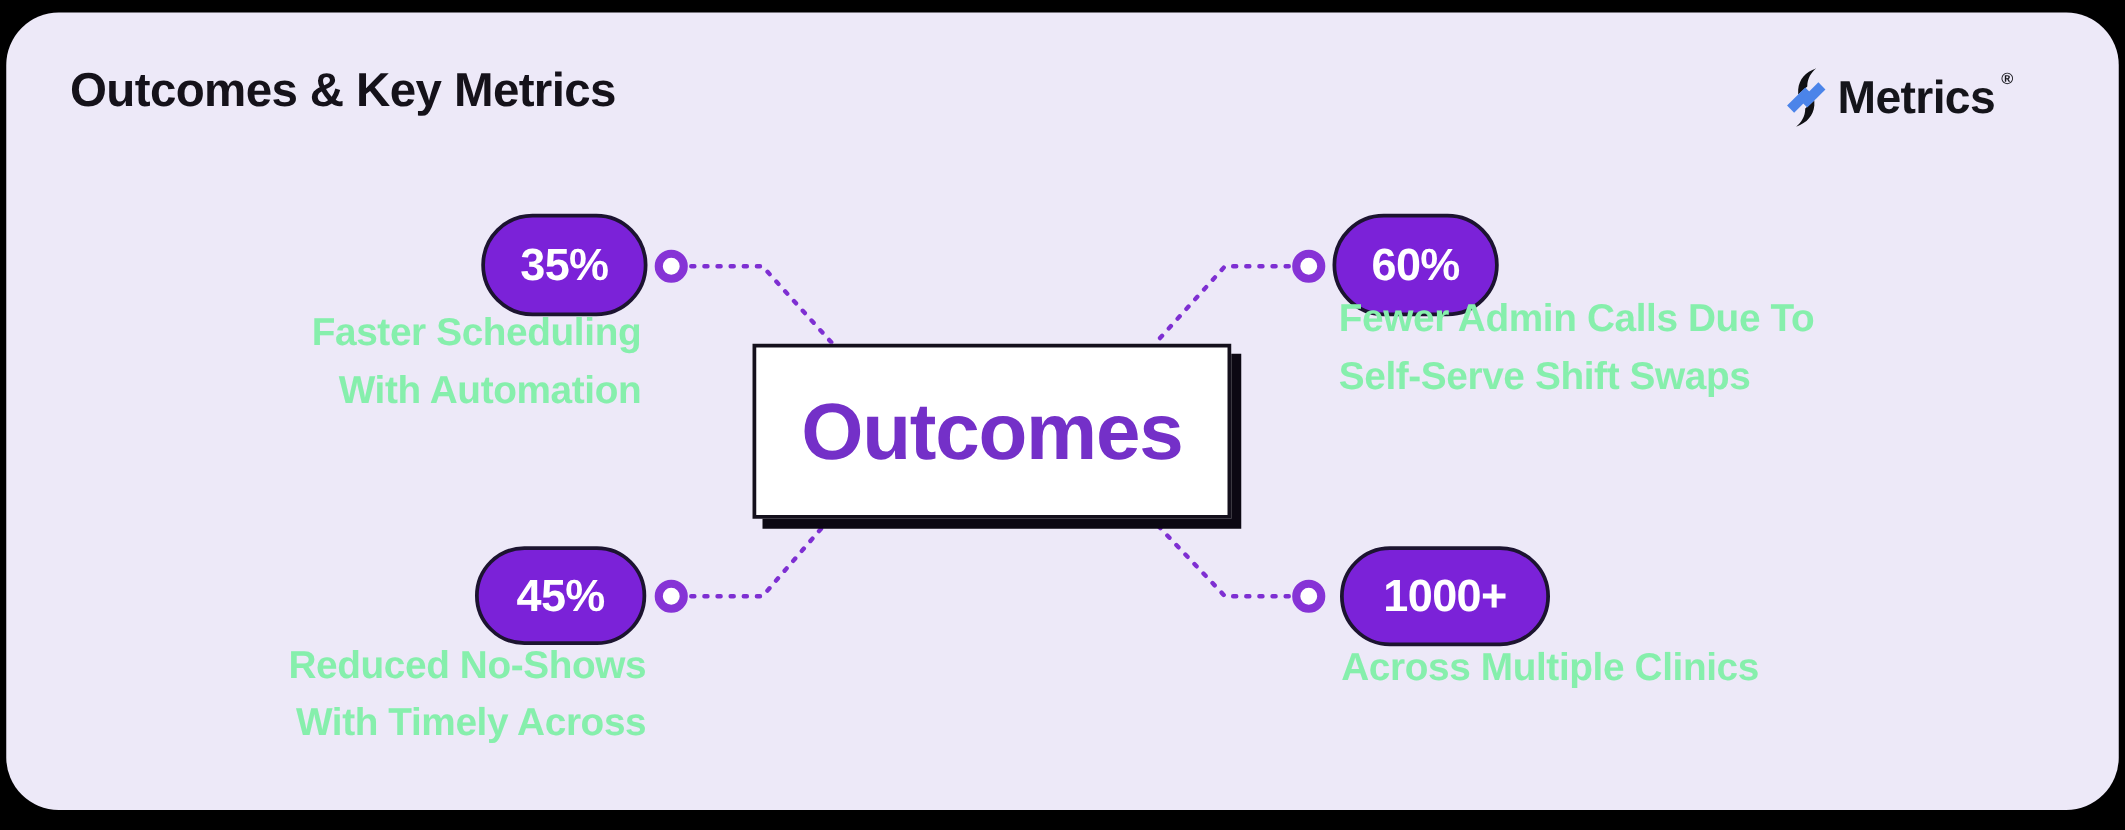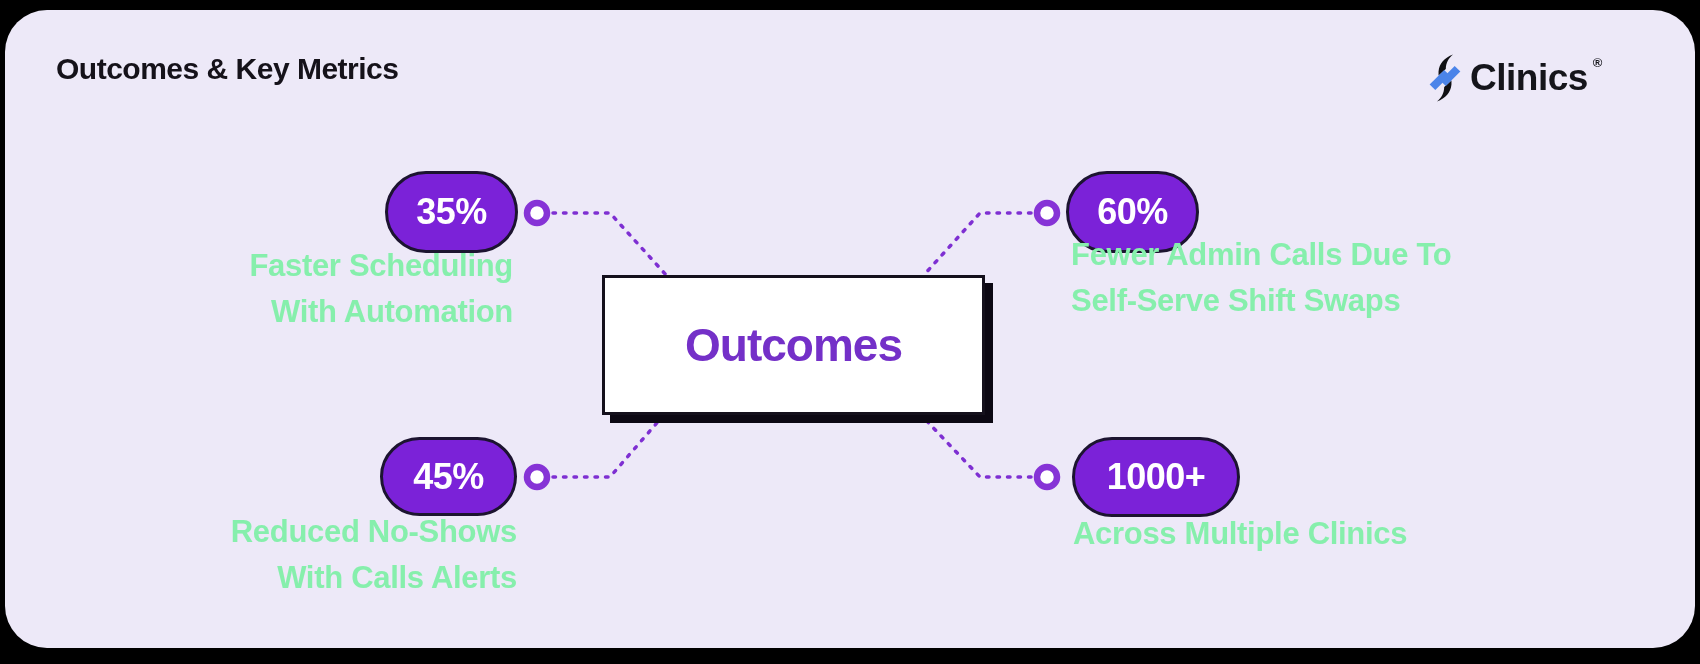--- a/index.html
+++ b/index.html
@@ -16,21 +16,21 @@
     position: absolute;
     left: 5px; top: 10px;
     width: 1690px; height: 638px;
     background: #EDE9F8;
     border-radius: 42px;
   }
 
   .page-title {
     position: absolute;
     left: 56px; top: 52px;
-    font-size: 30px;
+    font-size: 38px;
     font-weight: 700;
     letter-spacing: -0.5px;
     color: #15121A;
   }
 
   .brand {
     position: absolute;
     left: 1424px; top: 46px;
     height: 64px;
     display: flex;
@@ -59,21 +59,21 @@
     position: absolute;
     left: 602px; top: 275px;
     width: 383px; height: 140px;
     box-sizing: border-box;
     background: #FFFFFF;
     border: 3px solid #14101C;
     box-shadow: 8px 8px 0 #0C0813;
     display: flex;
     align-items: center;
     justify-content: center;
-    font-size: 46px;
+    font-size: 64px;
     font-weight: 700;
     letter-spacing: -1px;
     color: #7430C8;
   }
 
   .metric-pill {
     position: absolute;
     box-sizing: border-box;
     background: #7B22D8;
     border: 3px solid #1C1430;
@@ -113,21 +113,21 @@
 
   <div class="page-title">Outcomes &amp; Key Metrics</div>
 
   <div class="brand">
     <svg class="brand-icon" viewBox="0 0 52 62" xmlns="http://www.w3.org/2000/svg">
       <path fill="#101014" d="M36 2 C25 6 19 13 18 23 L18 28 L27 20 C27 12 31 6 36 2 Z"></path>
       <path fill="#101014" d="M16 60 C27 56 33 49 34 39 L34 34 L25 42 C25 50 21 56 16 60 Z"></path>
       <polygon fill="#4B84E9" points="7,39 25,21 32,28 14,46"></polygon>
       <polygon fill="#4B84E9" points="38,16 45,23 27,41 20,34"></polygon>
     </svg>
-    <span class="brand-name">Clinics</span>
+    <span class="brand-name">Metrics</span>
     <span class="brand-reg">®</span>
   </div>
 
   <svg class="connectors" width="1700" height="664" viewBox="0 0 1700 664" xmlns="http://www.w3.org/2000/svg">
     <g fill="none" stroke="#7E2FD2" stroke-width="3.5" stroke-linecap="round" stroke-dasharray="2.5 8">
       <path d="M 553 213 L 610 213 L 667 276"></path>
       <path d="M 1031 213 L 980 213 L 923 276"></path>
       <path d="M 553 477 L 610 477 L 662 417"></path>
       <path d="M 1031 477 L 980 477 L 923 417"></path>
     </g>
@@ -157,21 +157,21 @@
   <div class="metric-label label-tr">
     <span>Fewer Admin Calls Due To</span>
     <span>Self-Serve Shift Swaps</span>
   </div>
 
   <div class="metric-pill pill-bl">
     <span>45%</span>
   </div>
   <div class="metric-label label-bl">
     <span>Reduced No-Shows</span>
-    <span>With Calls Alerts</span>
+    <span>With Timely Across</span>
   </div>
 
   <div class="metric-pill pill-br">
     <span>1000+</span>
   </div>
   <div class="metric-label label-br">
     <span>Across Multiple Clinics</span>
   </div>
 </div>
 

